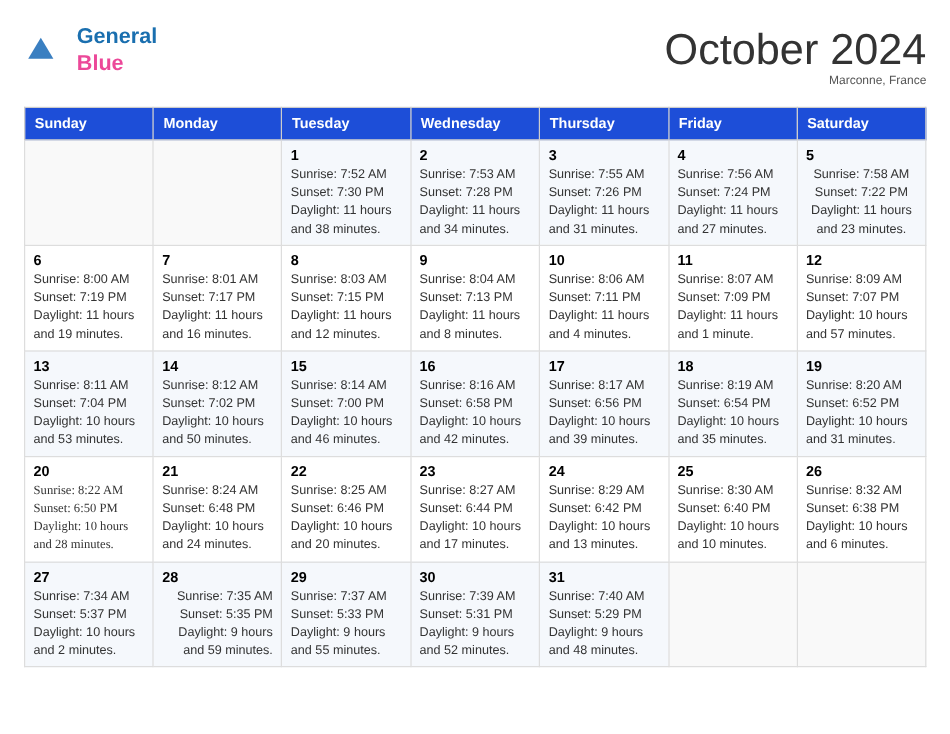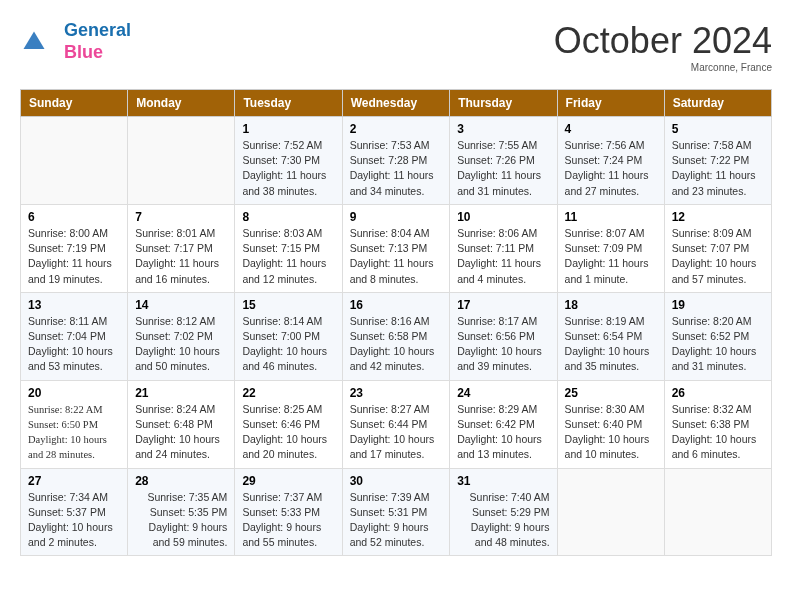--- a/index.html
+++ b/index.html
@@ -45,21 +45,21 @@
     .location {
       font-size: 10px;
       color: #555;
     }
     table {
       width: 100%;
       border-collapse: collapse;
       font-size: 11px;
     }
     thead tr th {
-      background-color: #a16207;
+      background-color: #1d4ed8;
       color: #fff;
       padding: 6px 8px;
       text-align: left;
       font-weight: bold;
       font-size: 12px;
       border: 1px solid #ccc;
     }
     tbody tr td {
       border: 1px solid #ddd;
       padding: 5px 7px;
@@ -143,21 +143,21 @@
 Daylight: 11 hours and 31 minutes.</div>
         </td>
         <td>
           <span class="day-num">4</span>
           <div class="day-detail" style="white-space: pre-line;">Sunrise: 7:56 AM
 Sunset: 7:24 PM
 Daylight: 11 hours and 27 minutes.</div>
         </td>
         <td>
           <span class="day-num">5</span>
-          <div class="day-detail" style="white-space: pre-line;">Sunrise: 7:58 AM
+          <div class="day-detail" style="white-space: pre-line; text-align: center;">Sunrise: 7:58 AM
 Sunset: 7:22 PM
 Daylight: 11 hours and 23 minutes.</div>
         </td>
       </tr>
       <tr>
         <td>
           <span class="day-num">6</span>
           <div class="day-detail" style="white-space: pre-line;">Sunrise: 8:00 AM
 Sunset: 7:19 PM
 Daylight: 11 hours and 19 minutes.</div>
@@ -307,21 +307,21 @@
 Daylight: 9 hours and 55 minutes.</div>
         </td>
         <td>
           <span class="day-num">30</span>
           <div class="day-detail" style="white-space: pre-line;">Sunrise: 7:39 AM
 Sunset: 5:31 PM
 Daylight: 9 hours and 52 minutes.</div>
         </td>
         <td>
           <span class="day-num">31</span>
-          <div class="day-detail" style="white-space: pre-line; text-align: right;">Sunrise: 7:40 AM
+          <div class="day-detail" style="white-space: pre-line;">Sunrise: 7:40 AM
 Sunset: 5:29 PM
 Daylight: 9 hours and 48 minutes.</div>
         </td>
         <td class="empty-cell"></td>
         <td class="empty-cell"></td>
       </tr>
     </tbody>
 </table>
 
 </body></html>

